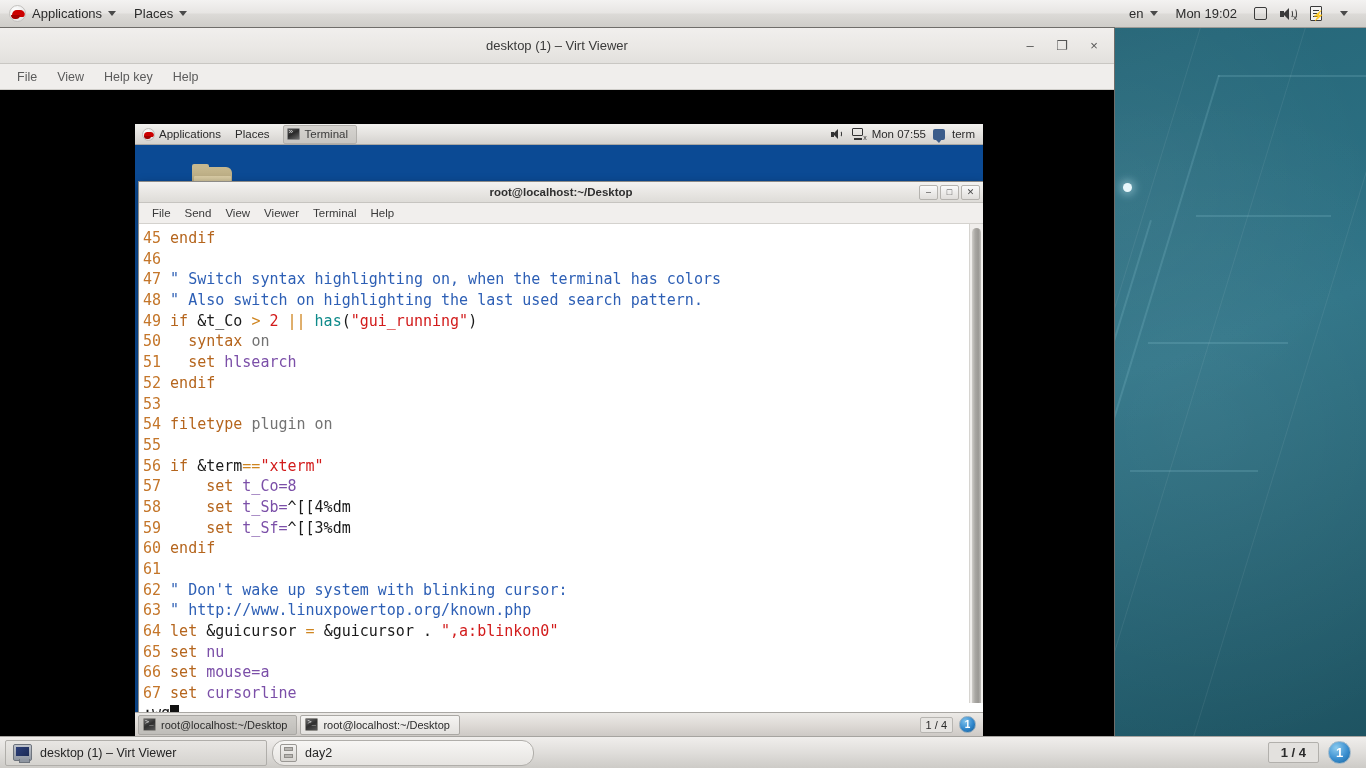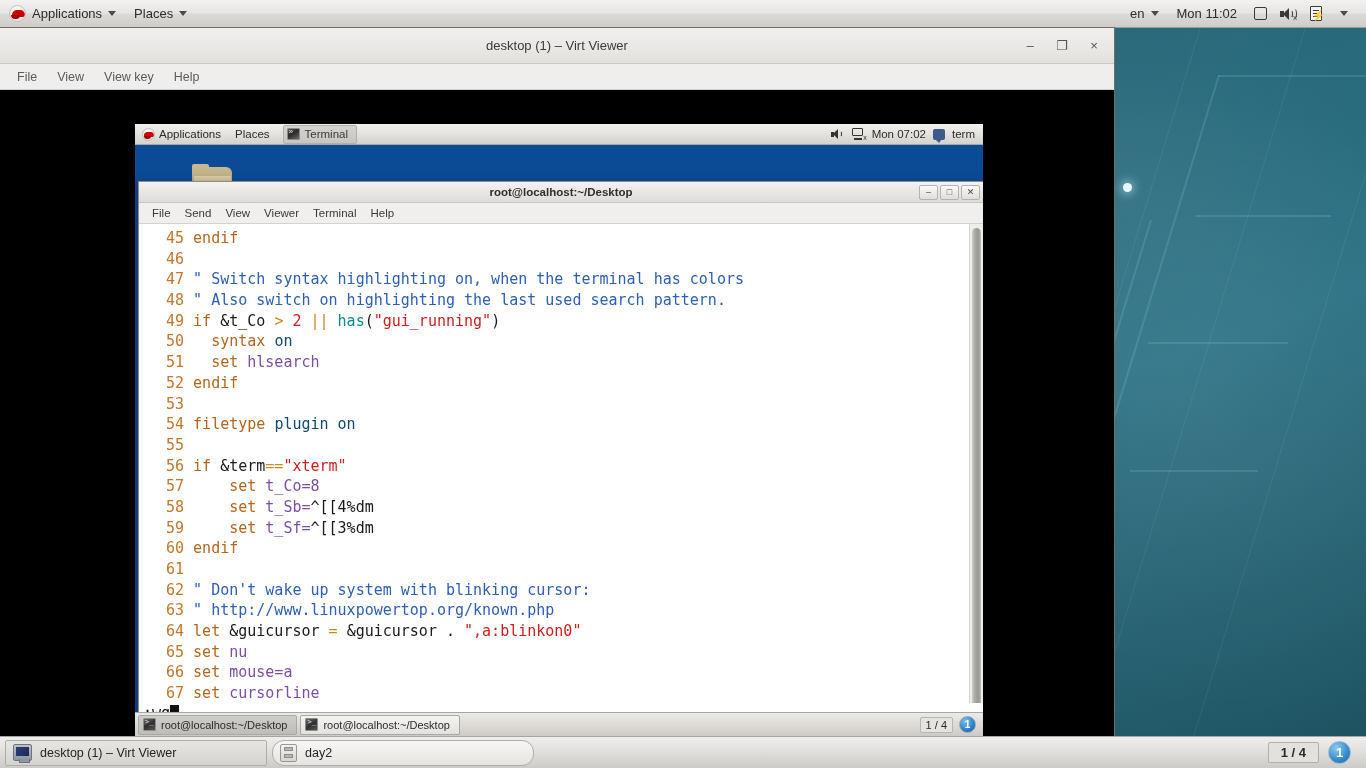--- a/index.html
+++ b/index.html
@@ -201,28 +201,28 @@
     display:flex; align-items:center; padding-left:6px;
   }
   .tmenu{ font-size:11.5px; color:#3a3a3a; padding:2px 7px; cursor:default; }
   #term-body{ flex:1 1 auto; display:flex; background:#ffffff; position:relative; overflow:hidden; }
   #term-text{
     flex:1 1 auto; padding:4px 0 0 4px;
     font-family:"DejaVu Sans Mono","Liberation Mono",monospace;
     font-size:15px; line-height:20.7px;
     background:#ffffff; overflow:hidden; white-space:pre;
   }
-  .vline{ height:20.7px;margin-left:23px; }
+  .vline{ height:20.7px; }
   .lnum{ color:#c4762a; }
   .tk-cmd{ color:#b5651d; }     
   .tk-cmt{ color:#2d5fb5; }     
   .tk-str{ color:#d21b1b; }     
   .tk-fn{  color:#0e8a8a; }     
   .tk-opt{ color:#7b4fa8; }     
-  .tk-grn{ color:#0c4a6e; }     
+  .tk-grn{ color:#737373; }     
   .tk-num{ color:#d21b1b; }
   .tk-op{  color:#cf8520; }     
   .tk-pln{ color:#1a1a1a; }
   #term-scrollbar{
     flex:0 0 14px; background:#f0eeec; border-left:1px solid #d6d4d0; position:relative;
   }
   #term-thumb{
     position:absolute; left:2px; right:2px; top:4px; bottom:4px;
     background:linear-gradient(90deg,#cfcdc9,#a9a7a3 35%,#9a9894 70%,#bdbbb7);
     border-radius:5px;
@@ -358,21 +358,21 @@
     <span>Places</span>
     <span class="caret"></span>
   </div>
 
   <div id="host-top-right">
     <div class="panel-btn">
       <span>en</span>
       <span class="caret"></span>
     </div>
     <div class="panel-btn">
-      <span>Mon 11:02</span>
+      <span>Mon 19:02</span>
     </div>
     <div class="tray-icon">
         <span class="ic-display"></span>
       </div>
     <div class="tray-icon">
       <span class="ic-speaker">
           <span class="body"></span>
           <span class="cone"></span>
           <span class="w1"></span>
           <span class="w2"></span>
@@ -400,21 +400,21 @@
     <div id="vv-winbtns">
       <span class="vv-wb">–</span>
       <span class="vv-wb">❐</span>
       <span class="vv-wb">×</span>
     </div>
   </div>
 
   <div id="vv-menubar">
     <div class="vv-menu">File</div>
     <div class="vv-menu">View</div>
-    <div class="vv-menu">View key</div>
+    <div class="vv-menu">Help key</div>
     <div class="vv-menu">Help</div>
   </div>
 
   <div id="vv-guest">
 
     <div id="guest-screen">
 
       <div id="guest-folder">
         <div class="ftab"></div>
           <div class="fback"></div>
@@ -438,21 +438,21 @@
           <span class="g-spk">
               <span class="b"></span>
               <span class="c"></span>
               <span class="a1"></span>
             </span>
           <span class="g-net">
               <span class="scr"></span>
               <span class="base"></span>
               <span class="x">x</span>
             </span>
-          <span>Mon 07:02</span>
+          <span>Mon 07:55</span>
           <span class="g-user-ic"></span>
           <span>term</span>
         </div>
       </div>
 
       <div id="terminal-window">
 
         <div id="term-titlebar">
           <div id="term-title">root@localhost:~/Desktop</div>
           <div id="term-winbtns">

